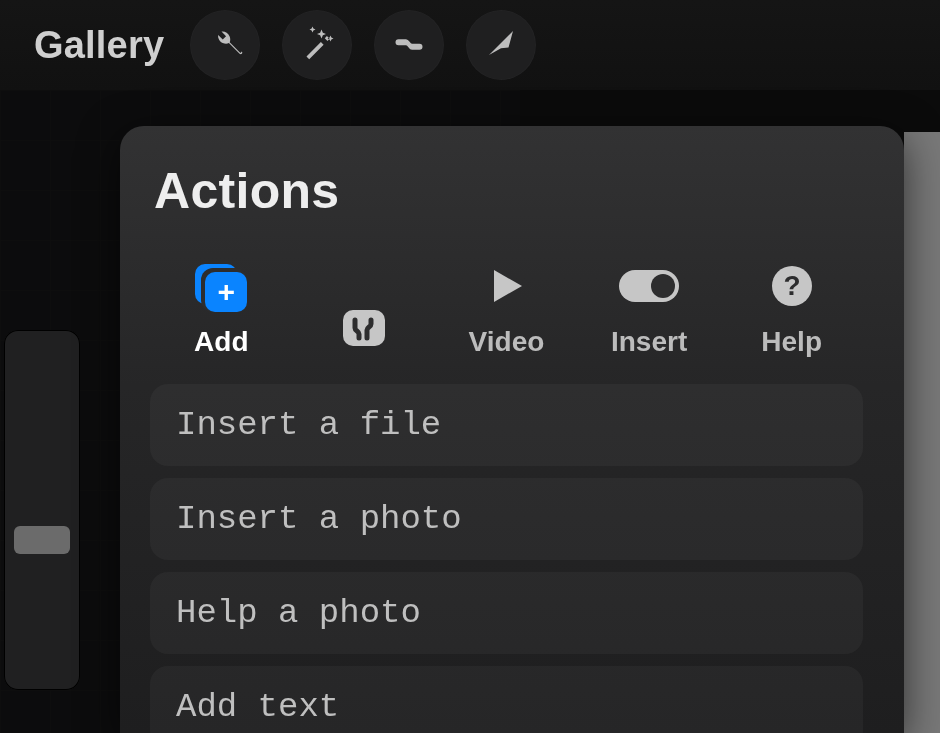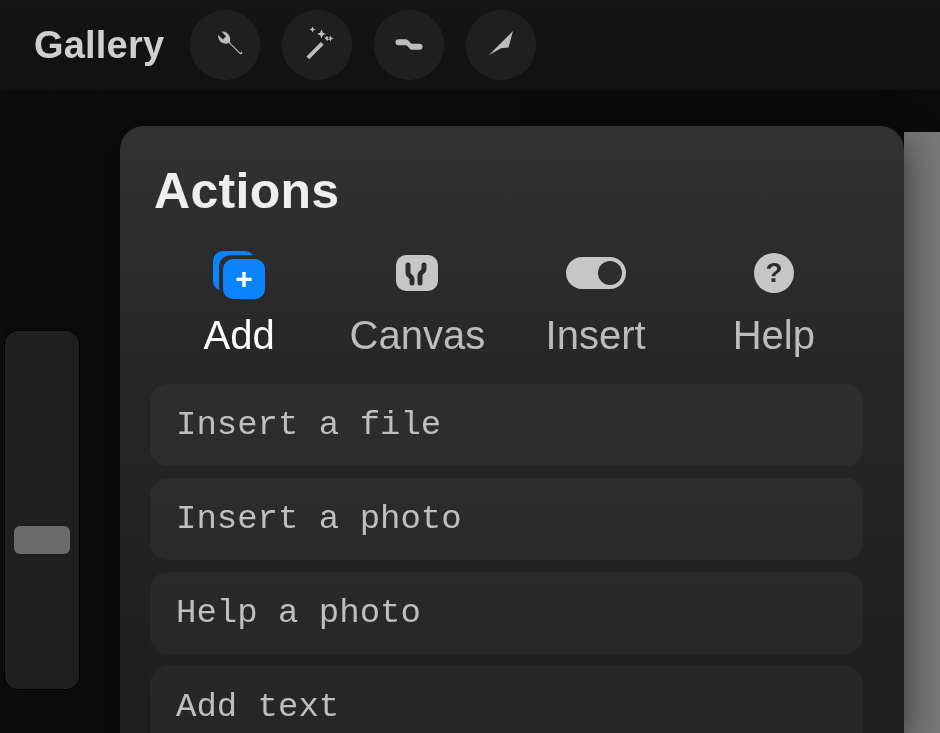--- a/index.html
+++ b/index.html
@@ -143,22 +143,22 @@
   }
   .tab .icon-wrap {
     width: 56px;
     height: 56px;
     display:flex;
     align-items:center;
     justify-content:center;
   }
   .tab-active { color: #ffffff; }
   .tab-label {
-    font-size: 40px;
-    font-weight: 400;
+    font-size: 28px;
+    font-weight: 700;
   }
   .tab svg { fill:#c8c8c8; }
 
   
   .add-icon {
     width: 52px; height: 48px;
     position: relative;
   }
   .add-icon .back {
     position:absolute; left:0; top:0; width:42px; height:40px;
@@ -259,24 +259,33 @@
 
       <div class="tab">
         <div class="icon-wrap">
           <span>
             <svg width="54" height="48" viewBox="0 0 54 48">
                 <rect x="6" y="6" width="42" height="36" rx="10" fill="#c6c6c6"></rect>
                 <path d="M18 16v8c0 3 4 3 4 6v4m12-18v4c0 3-4 3-4 6v8" stroke="#2d2d2e" stroke-width="5" fill="none" stroke-linecap="round"></path>
               </svg>
           </span>
         </div>
-        <div class="tab-label">Canvas</div>
-      </div>
-
-
+      </div>
+
+
+      <div class="tab">
+        <div class="icon-wrap">
+          <span>
+            <svg width="48" height="48" viewBox="0 0 48 48">
+                <path d="M12 8v32l28-16Z" fill="#c6c6c6"></path>
+              </svg>
+          </span>
+        </div>
+        <div class="tab-label">Video</div>
+      </div>
 
       <div class="tab">
         <div class="icon-wrap">
           <span>
             <svg width="64" height="40" viewBox="0 0 64 40">
                 <rect x="2" y="4" width="60" height="32" rx="16" fill="#c6c6c6"></rect>
                 <circle cx="46" cy="20" r="12" fill="#2d2d2e"></circle>
               </svg>
           </span>
         </div>

